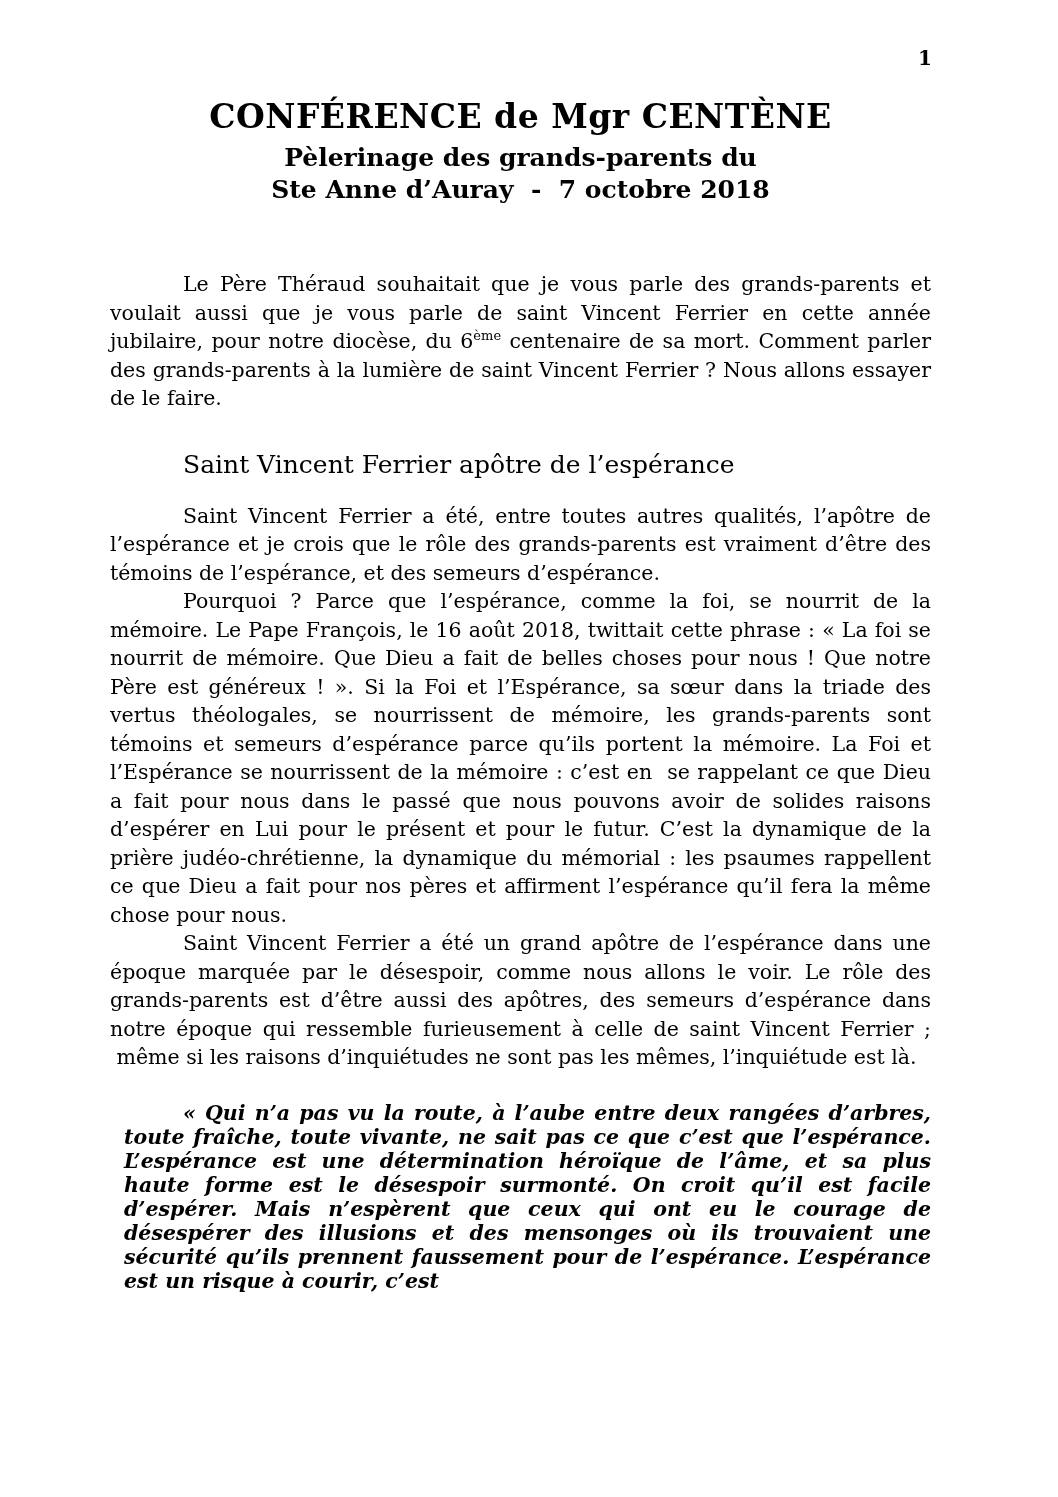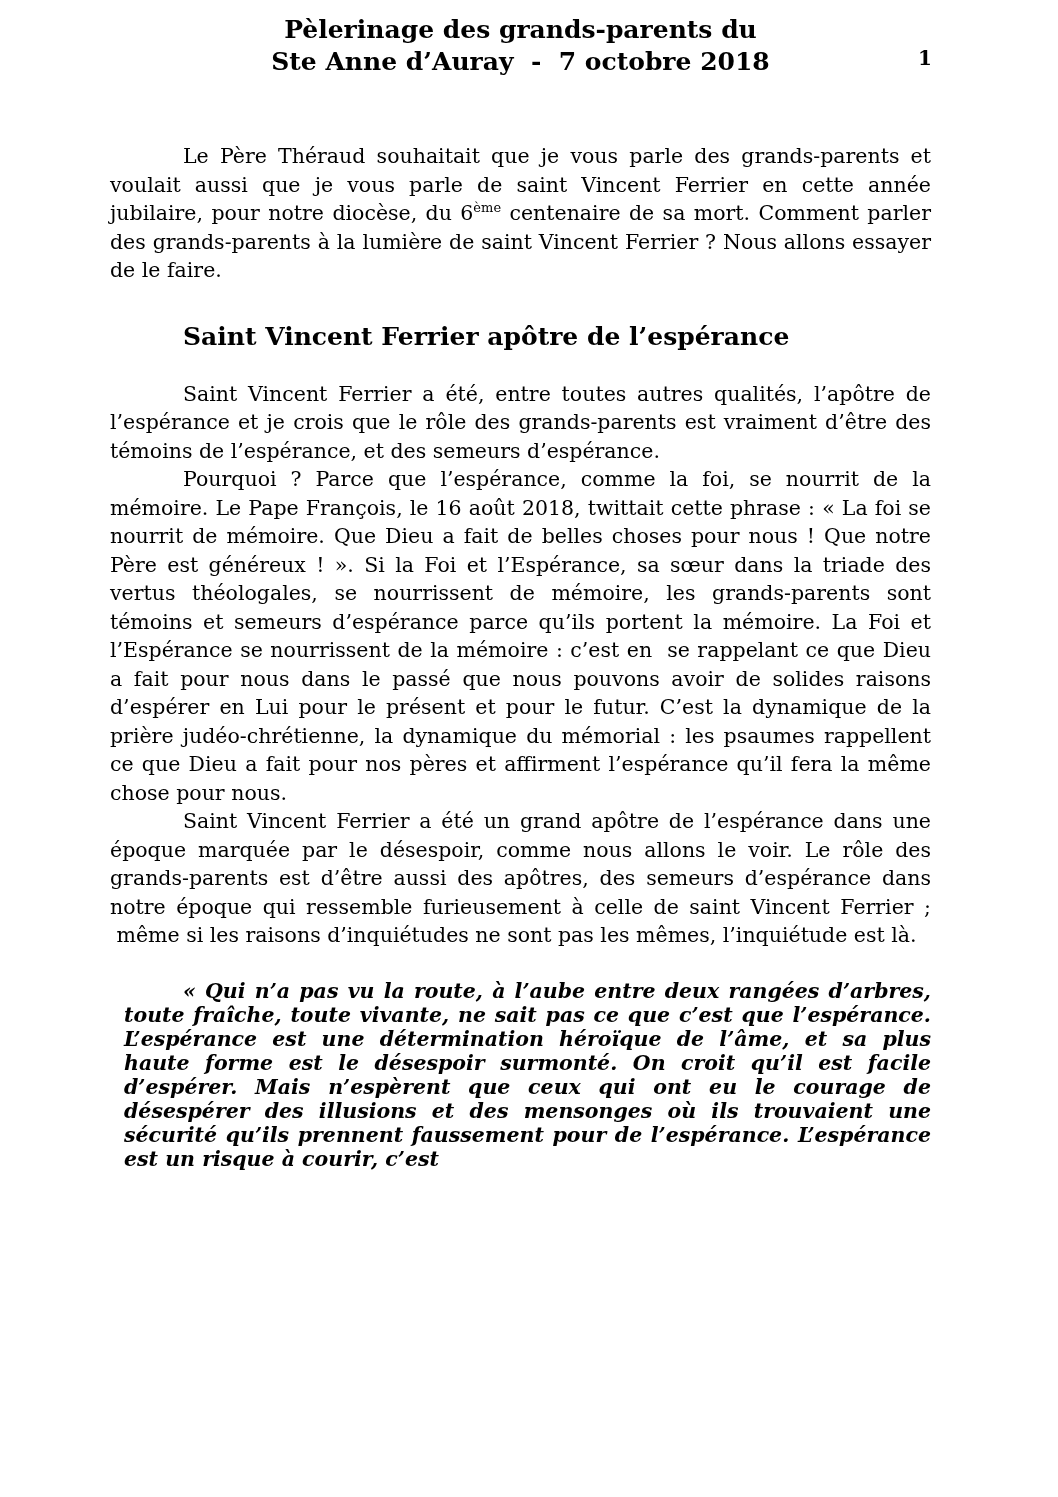--- a/index.html
+++ b/index.html
@@ -29,21 +29,21 @@
   }
   .doc-title {
     margin: 97px 0 0 0;
     font-size: 33px;
     font-weight: bold;
     line-height: 40px;
     text-align: center;
     letter-spacing: 0.5px;
   }
   .doc-subtitle {
-    margin-top: 14px;
+    margin-top: 5px;
     font-size: 25px;
     font-weight: bold;
     line-height: 32px;
     text-align: center;
   }
   .body-para {
     margin: 0;
     font-size: 20.5px;
     line-height: 28.5px;
     text-align: justify;
@@ -54,45 +54,46 @@
   }
   .body-para sup {
     font-size: 13px;
     line-height: 0;
     vertical-align: super;
     margin-top: 30px;
   }
   .section-heading {
     margin: 36px 0 0 73px;
     font-size: 25px;
-    font-weight: bold;
+    font-weight: normal;
     line-height: 32px;
     text-align: left;
   }
   .after-heading {
-    margin-top: 27px;
+    margin-top: 21px;
   }
   .quote-para {
     margin: 29px 0 0 0;
     padding-left: 14px;
     font-size: 20.5px;
     line-height: 24px;
     font-weight: bold;
     font-style: italic;
     text-align: justify;
     text-indent: 59px;
   }
 </style>
 </head>
 <body>
 
 <div class="page">
 
   <div class="page-number">1</div>
 
+  <h1 class="doc-title">CONFÉRENCE de Mgr CENTÈNE</h1>
 
   <div class="doc-subtitle">
     <div>Pèlerinage des grands-parents du</div>
     <div>Ste Anne d’Auray&nbsp; - &nbsp;7 octobre 2018</div>
   </div>
 
   <p class="body-para intro-para"><span>Le Père Théraud souhaitait que je vous parle des grands-parents et voulait aussi que je vous parle de saint Vincent Ferrier en cette année jubilaire, pour notre diocèse, du 6</span><sup>ème</sup><span> centenaire de sa mort. Comment parler des grands-parents à la lumière de saint Vincent Ferrier&nbsp;? Nous allons essayer de le faire.</span></p>
 
   <h2 class="section-heading">Saint Vincent Ferrier apôtre de l’espérance</h2>
 

